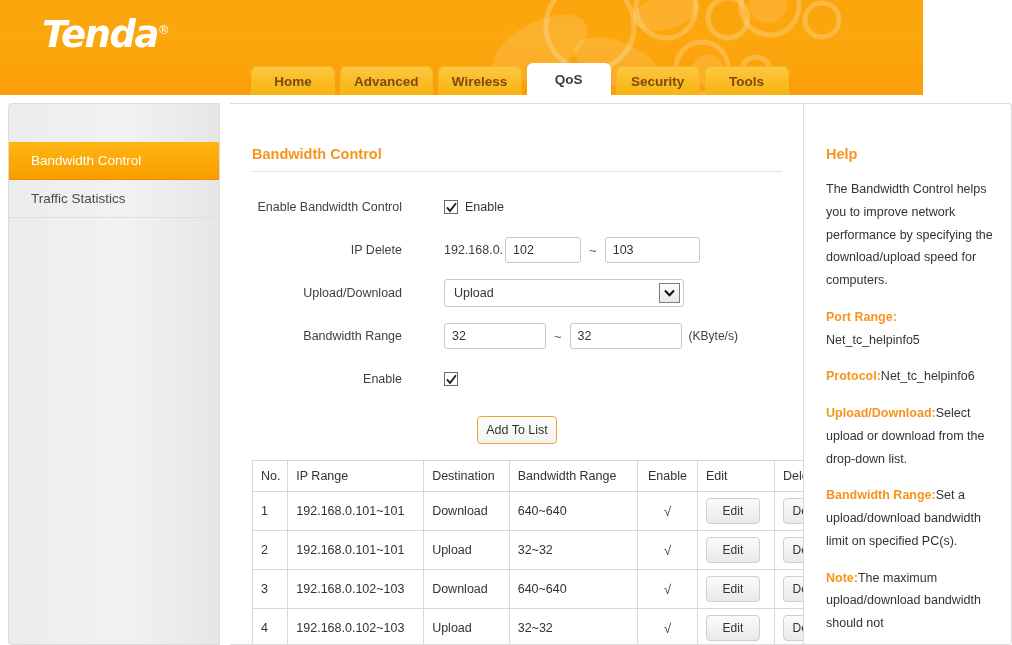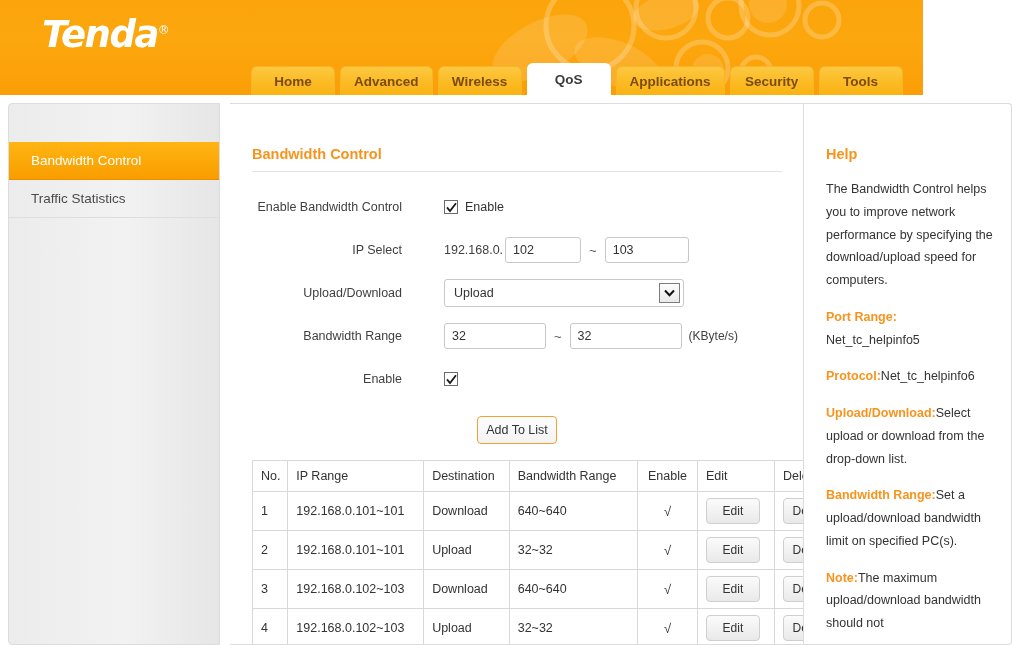--- a/index.html
+++ b/index.html
@@ -186,21 +186,21 @@
     border: 1px solid #c8c8c8;
     border-radius: 3px;
     background: #ffffff;
     font-family: "Liberation Sans", sans-serif;
     font-size: 12.5px;
     color: #333;
     padding: 0 7px;
     outline: none;
   }
   .tinput.w1 { width: 76px; }
-  .tinput.w2 { width: 84px; }
+  .tinput.w2 { width: 95px; }
   .tilde {
     margin: 0 8px;
     font-size: 13px;
     color: #555;
   }
   .unit { margin-left: 7px; font-size: 12px; color: #3f3f3f; }
 
   .selwrap {
     position: relative;
     width: 240px; height: 28px;
@@ -327,21 +327,20 @@
 
   <div class="logo">
     <span>Tenda</span><span class="tm">®</span>
   </div>
 
   <div class="nav">
     <div class="tab">Home</div>
     <div class="tab">Advanced</div>
     <div class="tab">Wireless</div>
     <div class="tab active">QoS</div>
-    <div class="tab">Applications</div>
     <div class="tab">Security</div>
     <div class="tab">Tools</div>
   </div>
 </div>
 
 <div class="page">
   <div class="layout">
 
     <div class="sidebar">
       <div class="side-item active">Bandwidth Control</div>
@@ -361,21 +360,21 @@
               <span class="cbox">
                 <svg width="11" height="11" viewBox="0 0 11 11">
                   <path d="M1 5.4 L4 9 L10 1.2" stroke="#1a1a1a" stroke-width="1.8" fill="none"></path>
                 </svg>
               </span>
               <span class="cbox-label">Enable</span>
             </div>
           </div>
 
           <div class="frow">
-            <div class="flabel">IP Select</div>
+            <div class="flabel">IP Delete</div>
             <div class="fctl">
               <span class="ip-prefix">192.168.0.</span>
               <input class="tinput w1" value="102" style="">
               <span class="tilde">~</span>
               <input class="tinput w2" value="103" style="">
             </div>
           </div>
 
           <div class="frow">
             <div class="flabel">Upload/Download</div>

